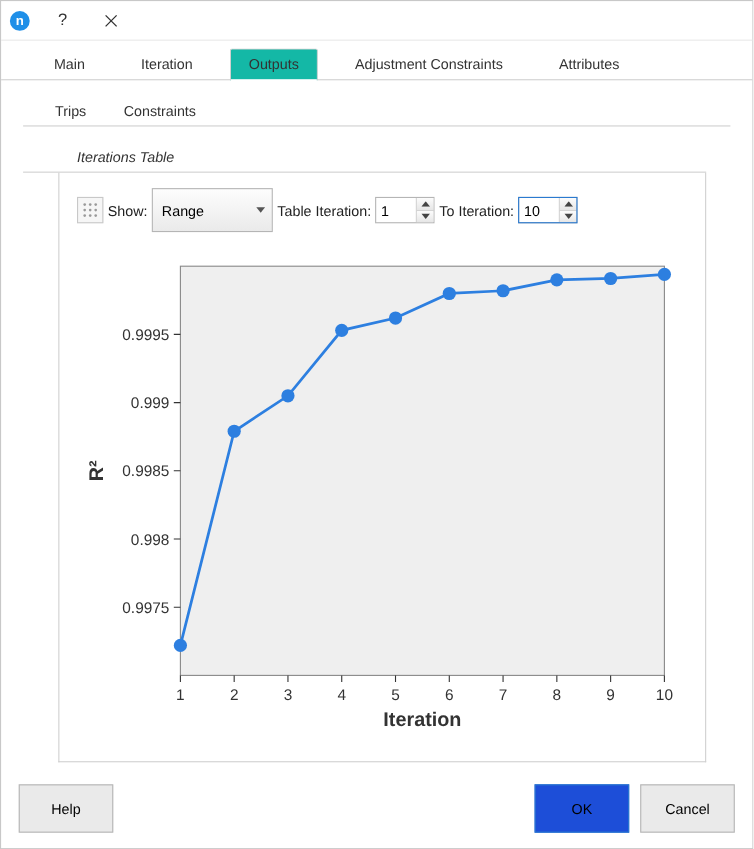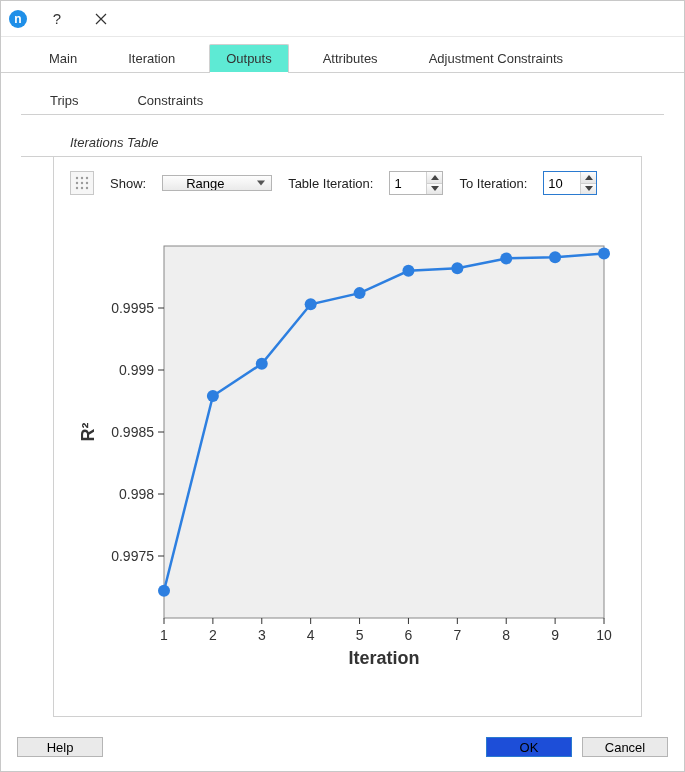--- a/index.html
+++ b/index.html
@@ -54,71 +54,70 @@
     border: 1px solid transparent;
     border-bottom: none;
     color: #333;
     cursor: default;
     position: relative;
     top: 1px;
     background: transparent;
   }
   .tab.active {
     border-color: #d0d0d0;
-    background: #5eead4;
+    background: #14b8a6;
     border-top-left-radius: 2px;
     border-top-right-radius: 2px;
   }
   .tab.active::after {
     content:"";
     position:absolute; left:0; right:0; bottom:-1px; height:2px; background:#fff;
   }
   .content {
     flex: 1 1 auto;
     padding: 8px 20px 10px 20px;
     display: flex; flex-direction: column;
     overflow: hidden;
   }
   .sub-tabs {
     display: flex;
     padding: 4px 4px 0 12px;
     border-bottom: 1px solid #d0d0d0;
-    gap: 25px;
   }
   .sub2-tabs {
     display: flex;
     padding: 12px 4px 0 32px;
     border-bottom: 1px solid #d0d0d0;
     margin-right: 22px;
     font-style: italic;
   }
   .chart-panel {
     border: 1px solid #d0d0d0;
     border-top: none;
     margin: 0 22px 0 32px;
     padding: 14px 14px 18px 14px;
     display: flex; flex-direction: column;
     flex: 1 1 auto;
   }
   .controls {
-    display: flex; align-items: center; gap: 16px;
+    display: flex; align-items: center; gap: 4px;
     margin: 0 0 8px 2px;
   }
   .grid-btn {
     width: 24px; height: 24px;
     border: 1px solid #c8c8c8;
     background: #f6f6f6;
     display: flex; align-items: center; justify-content: center;
   }
   .grid-btn svg { display:block; }
   .select {
     -webkit-appearance: none; appearance: none;
     border: 1px solid #b5b5b5;
     background: linear-gradient(#fdfdfd,#eaeaea);
-    height: 16px; padding: 0 22px 0 23px;
+    height: 40px; padding: 0 22px 0 8px;
     font: inherit;
     width: 110px;
     position: relative;
   }
   .select-wrap { position: relative; display: inline-block; }
   .select-wrap::after {
     content: "";
     position: absolute; right: 7px; top: 50%; transform: translateY(-50%);
     border-left: 4px solid transparent; border-right: 4px solid transparent;
     border-top: 5px solid #555;
@@ -147,21 +146,21 @@
     flex: 1 1 auto;
     display: flex; align-items: center; justify-content: center;
     padding: 6px 4px 0 4px;
   }
   .footer {
     display: flex; align-items: center;
     padding: 10px 16px 14px 16px;
     gap: 10px;
   }
   .btn {
-    min-width: 86px; height: 20px;
+    min-width: 86px; height: 44px;
     border: 1px solid #b5b5b5;
     background: #eaeaea;
     font: inherit;
     cursor: default;
     padding: 0 12px;
   }
   .btn.primary {
     background: #1d4ed8;
     border: 1.5px solid #2a7ad0;
   }
@@ -182,22 +181,22 @@
       <svg width="12" height="12" viewBox="0 0 12 12">
           <path d="M1 1 L11 11 M11 1 L1 11" stroke="#333" stroke-width="1.2" fill="none"></path>
         </svg>
     </div>
   </div>
 
   <div class="outer-tabs">
     <div class="tab">Main</div>
     <div class="tab">Iteration</div>
     <div class="tab active">Outputs</div>
+    <div class="tab">Adjustment Constraints</div>
     <div class="tab">Attributes</div>
-    <div class="tab">Adjustment Constraints</div>
   </div>
 
   <div class="content">
 
     <div class="sub-tabs">
       <div class="tab">Trips</div>
       <div class="tab">Constraints</div>
     </div>
 
     <div class="sub2-tabs">

